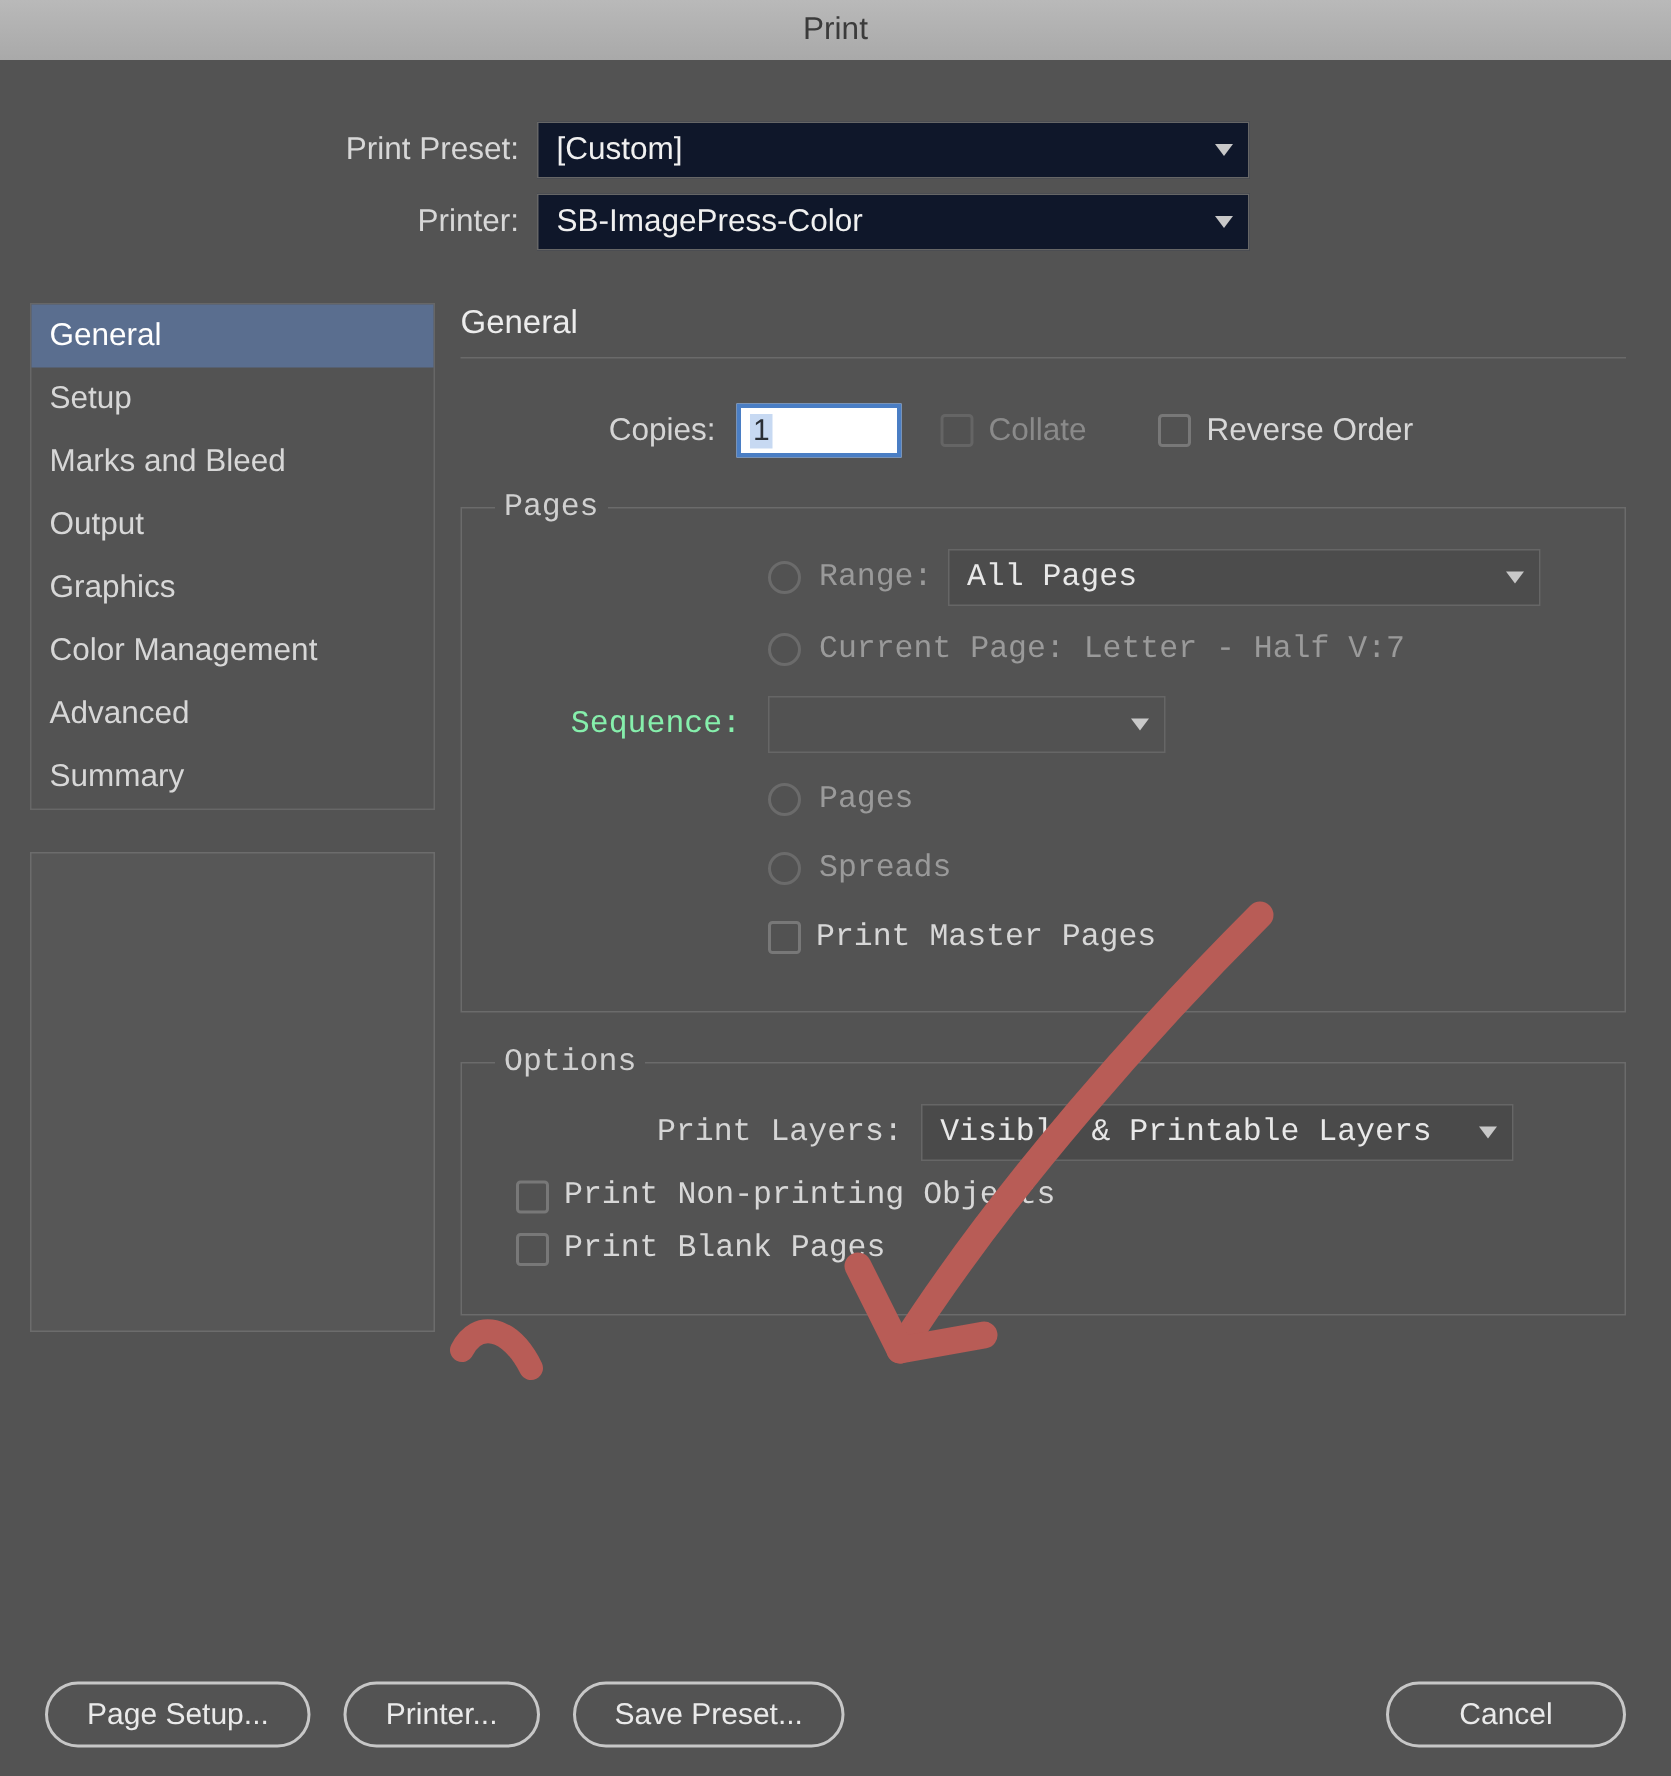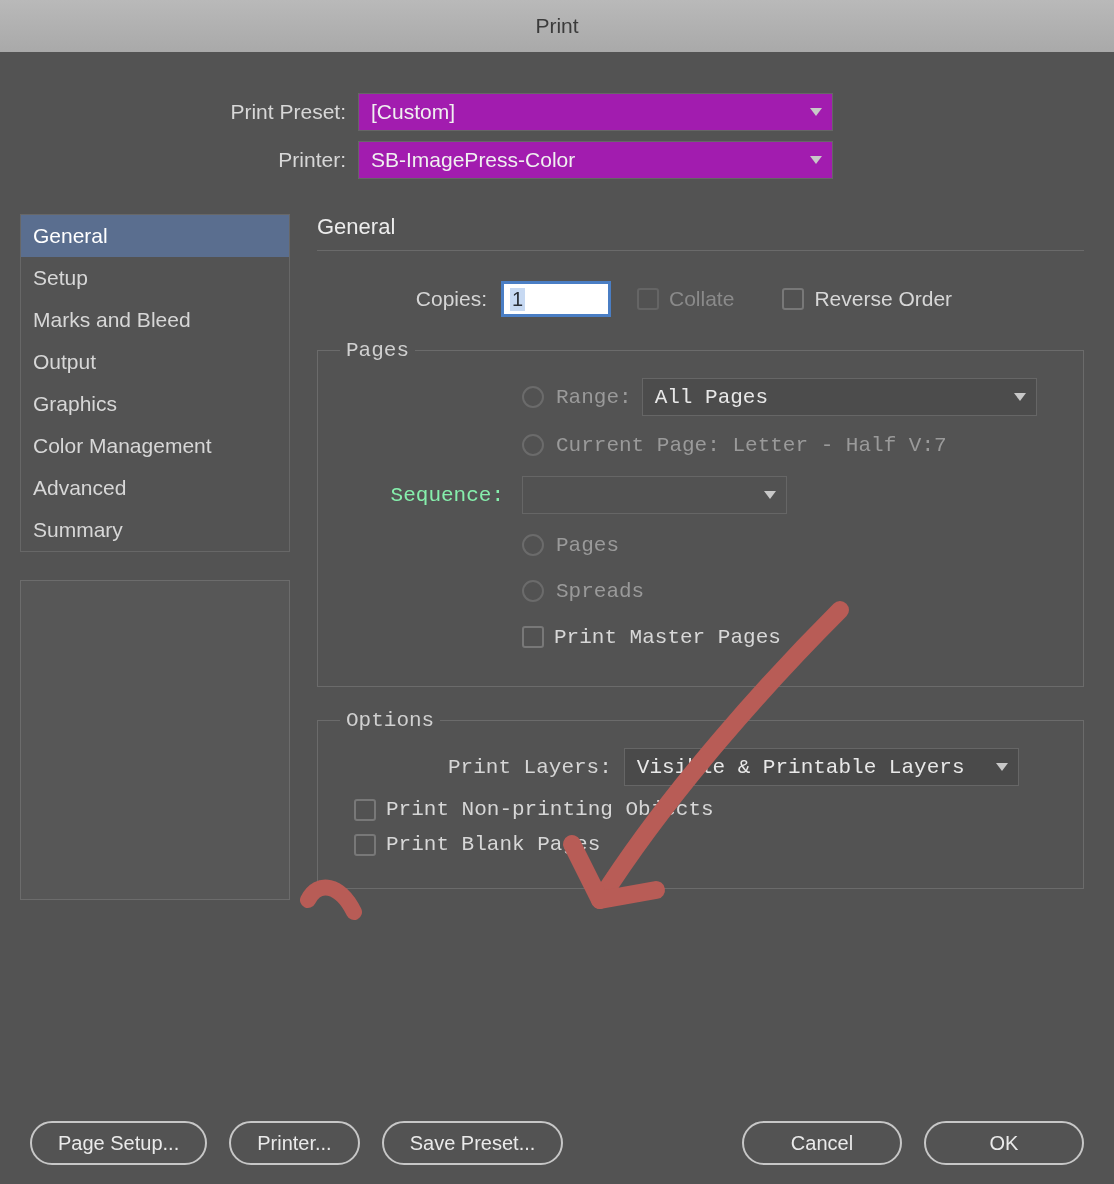--- a/index.html
+++ b/index.html
@@ -7,21 +7,21 @@
     width: 1114px;
     height: 1184px;
     background: #535353;
     font-family: "Helvetica Neue", Arial, sans-serif;
     font-size: 21px;
     color: #d5d5d5;
     overflow: hidden;
     position: relative;
   }
   .titlebar {
-    height: 52px;
+    height: 40px;
     background: linear-gradient(to bottom, #b9b9b9, #a9a9a9);
     display: flex;
     align-items: center;
     justify-content: center;
     color: #3b3b3b;
     font-size: 21px;
   }
   .top-form {
     padding: 36px 0 30px 0;
   }
@@ -34,42 +34,42 @@
   .form-label {
     width: 358px;
     text-align: right;
     padding-right: 12px;
     color: #d7d7d7;
   }
   .dropdown {
     display: flex;
     align-items: center;
     justify-content: space-between;
-    background: #a21caf;
+    background: #0f172a;
     border: 1px solid #666;
     height: 38px;
     padding: 0 10px 0 12px;
     width: 475px;
     color: #f0f0f0;
     cursor: pointer;
   }
   .dropdown.wide { width: 475px; }
   .dropdown.disabled { background: #525252; border-color: #5e5e5e; color: #939393; }
   .dropdown.small { width: 265px; background:#525252; border-color:#666; }
   .chev {
     width: 0; height: 0;
     border-left: 6px solid transparent;
     border-right: 6px solid transparent;
     border-top: 8px solid #c8c8c8;
   }
   .dropdown.disabled .chev { border-top-color: #7a7a7a; }
 
   .content {
     display: flex;
-    gap: 27px;
+    gap: 17px;
     padding: 0 20px;
   }
   .sidebar {
     width: 270px;
   }
   .sidebar-list {
     width: 100%;
     border: 1px solid #676767;
     background: #535353;
   }
@@ -397,22 +397,19 @@
   <button class="btn">
       <span>Printer...</span>
     </button>
   <button class="btn">
       <span>Save Preset...</span>
     </button>
   <div class="spacer"></div>
   <button class="btn" style="min-width:160px">
       <span>Cancel</span>
     </button>
-  <button class="btn" style="min-width:160px">
-      <span>OK</span>
-    </button>
 </div>
 
 <svg class="annot" style="left:300px; top:590px;" width="560" height="370">
   <path d="M540,20 C470,90 370,200 300,310" stroke="#b85c56" stroke-width="18" fill="none" stroke-linecap="round"></path>
   <path d="M300,310 l-28,-56 M300,310 l56,-10" stroke="#b85c56" stroke-width="18" fill="none" stroke-linecap="round"></path>
   <path d="M8,310 C18,290 40,294 54,322" stroke="#b85c56" stroke-width="16" fill="none" stroke-linecap="round"></path>
 </svg>
 
 </body></html>

